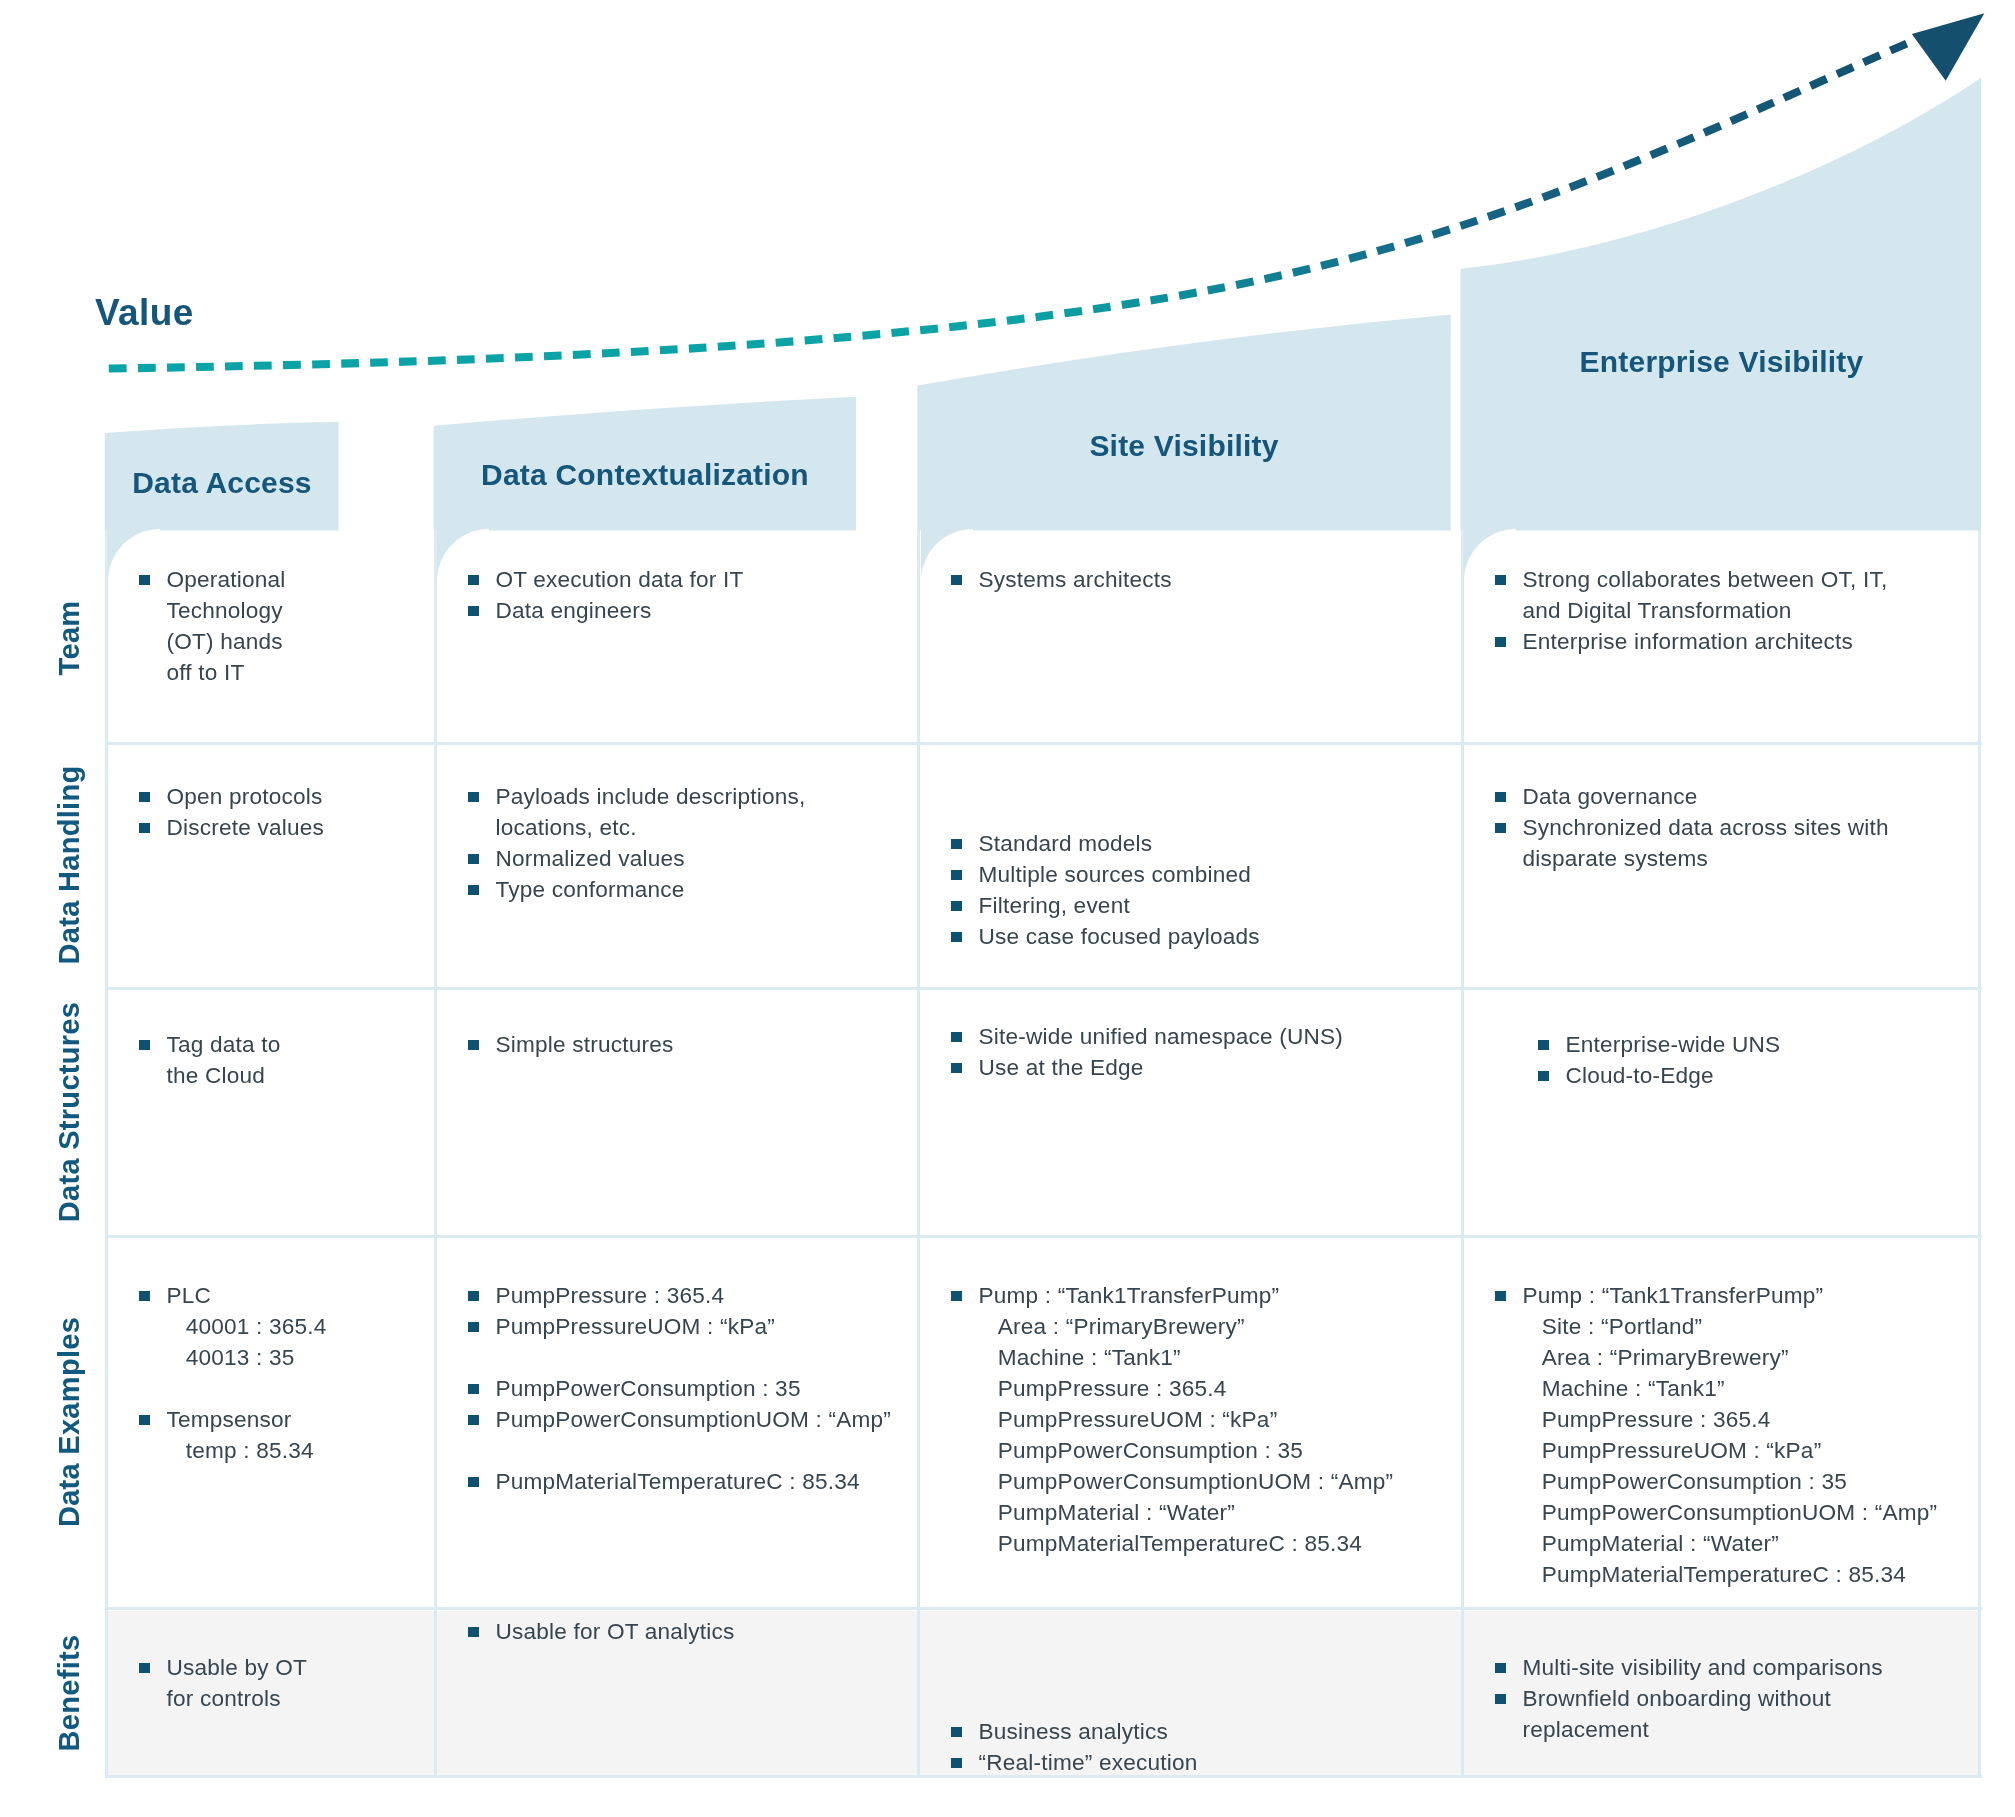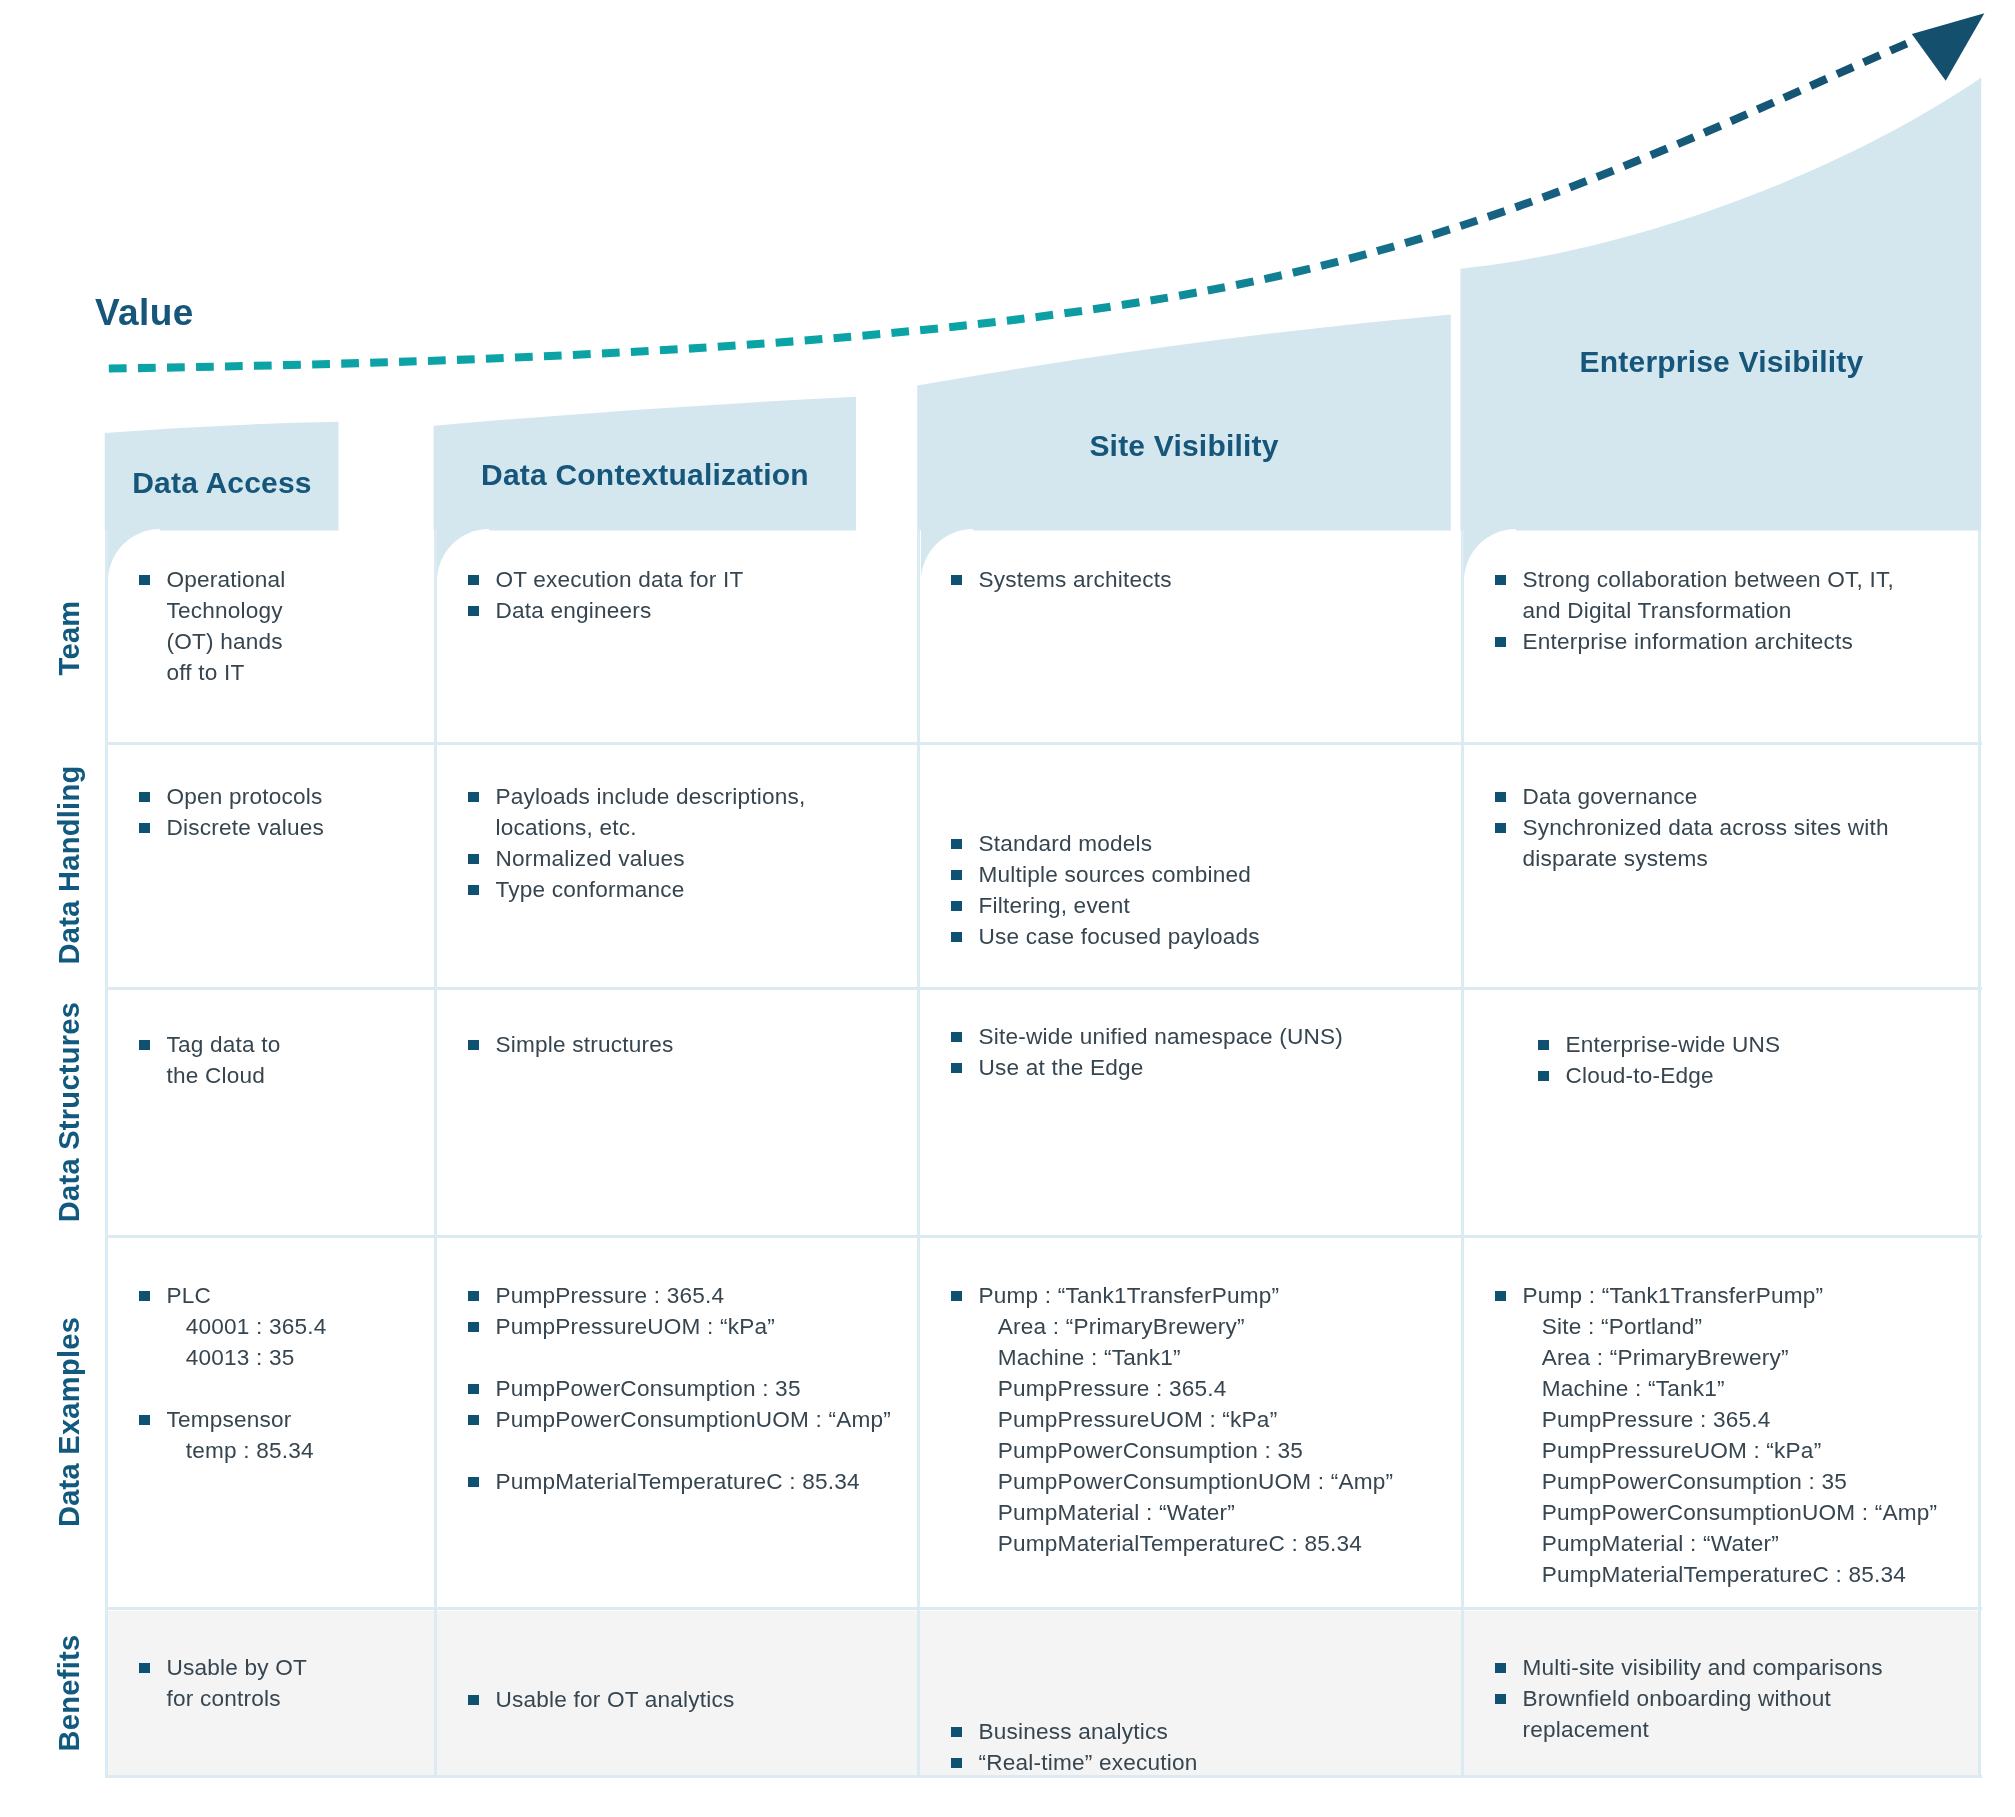--- a/index.html
+++ b/index.html
@@ -230,21 +230,21 @@
             <div class="main">PumpPowerConsumptionUOM : “Amp”</div>
           </div>
         </div>
         <div class="item gap">
           <span class="sq"></span>
           <div class="txt">
             <div class="main">PumpMaterialTemperatureC : 85.34</div>
           </div>
         </div>
       </div>
-      <div class="cell" style="left: 439px; top: 1644px; width: 474px; height: 160px; padding-top: 40px;">
+      <div class="cell" style="left: 439px; top: 1576px; width: 474px; height: 160px; padding-top: 40px;">
         <div class="item">
           <span class="sq"></span>
           <div class="txt">
             <div class="main">Usable for OT analytics</div>
           </div>
         </div>
       </div>
       <div class="cell" style="left: 922px; top: 535px; width: 534px; height: 205px; padding-top: 29px;">
         <div class="item">
           <span class="sq"></span>
@@ -320,21 +320,21 @@
           <span class="sq"></span>
           <div class="txt">
             <div class="main">“Real-time” execution</div>
           </div>
         </div>
       </div>
       <div class="cell" style="left: 1466px; top: 535px; width: 511px; height: 205px; padding-top: 29px;">
         <div class="item">
           <span class="sq"></span>
           <div class="txt">
-            <div class="main">Strong collaboration between OT, IT,
+            <div class="main">Strong collaborates between OT, IT,
 and Digital Transformation</div>
           </div>
         </div>
         <div class="item">
           <span class="sq"></span>
           <div class="txt">
             <div class="main">Enterprise information architects</div>
           </div>
         </div>
       </div>

